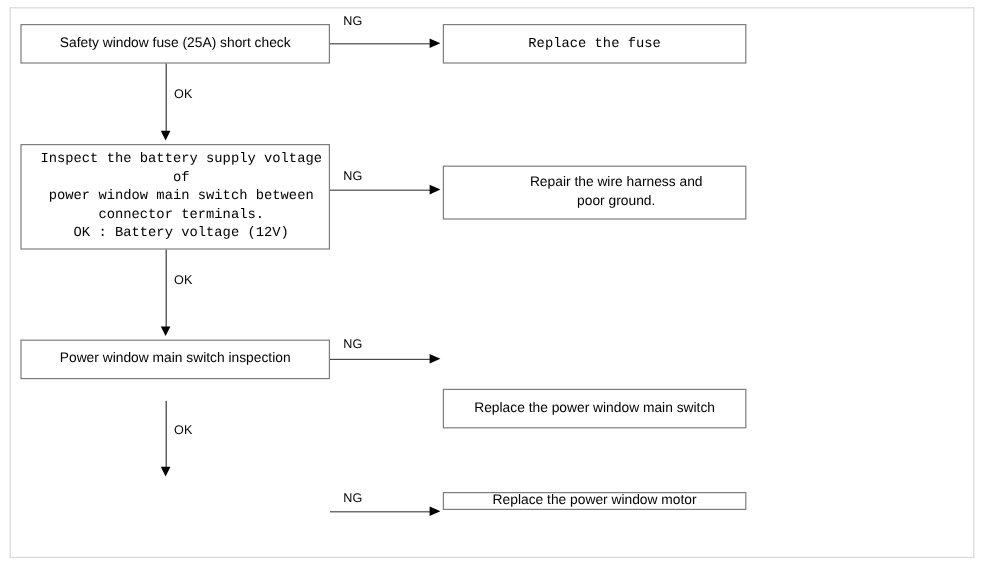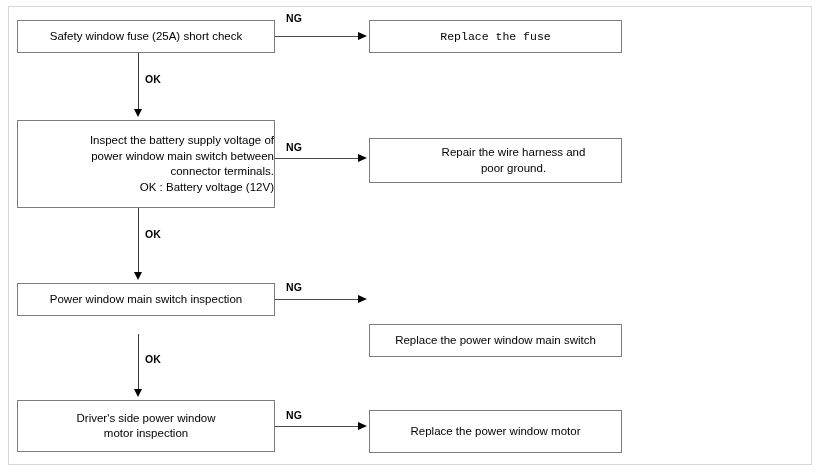--- a/index.html
+++ b/index.html
@@ -39,21 +39,21 @@
     color: #000000;
     font-size: 11.5px;
     line-height: 15.5px;
   }
   .node .node-text {
     display: block;
     width: 100%;
     white-space: pre-line;
   }
   .node.center .node-text { text-align: center; }
-  .node.left   .node-text { text-align: right; padding-left: 10px; }
+  .node.left   .node-text { text-align: center; padding-left: 10px; font-family: Liberation Mono, monospace; }
 
   
   .vline {
     position: absolute;
     width: 1px;
     background: #3a3a3a;
   }
   .hline {
     position: absolute;
     height: 1px;
@@ -71,21 +71,21 @@
     position: absolute;
     width: 0; height: 0;
     border-top: 4.5px solid transparent;
     border-bottom: 4.5px solid transparent;
     border-left: 9px solid #000000;
   }
   
   .edge-label {
     position: absolute;
     font-size: 10.5px;
-    font-weight: bold;
+    font-weight: normal;
     color: #000000;
     letter-spacing: 0.2px;
     white-space: nowrap;
   }
 </style>
 </head>
 <body>
 
 <div id="flowchart-root">
 
@@ -136,26 +136,22 @@
   <div class="edge-label" style="left:286px; top:281px;">NG</div>
 
   <div class="node center" style="left:369px; top:283px; width:253px; height:33px;margin-top:41px;">
     <span class="node-text">Replace the power window main switch</span>
   </div>
 
   <div class="vline" style="left:138px; top:334px; height:57px;"></div>
   <div class="arrow-down" style="left:134px; top:389px;"></div>
   <div class="edge-label" style="left:145px; top:353px;">OK</div>
 
-  <div class="node center" style="left:17px; top:400px; width:258px; height:52px;">
-    <span class="node-text">Driver's side power window
-motor  inspection</span>
-  </div>
 
   <div class="hline" style="left:275px; top:426px; width:85px;"></div>
   <div class="arrow-right" style="left:358px; top:422px;"></div>
   <div class="edge-label" style="left:286px; top:409px;">NG</div>
 
-  <div class="node center" style="left:369px; top:410px; width:253px; height:43px;">
+  <div class="node center" style="left:369px; top:410px; width:253px; height:15px;">
     <span class="node-text">Replace the power window motor</span>
   </div>
 
 </div>
 
 </body></html>

